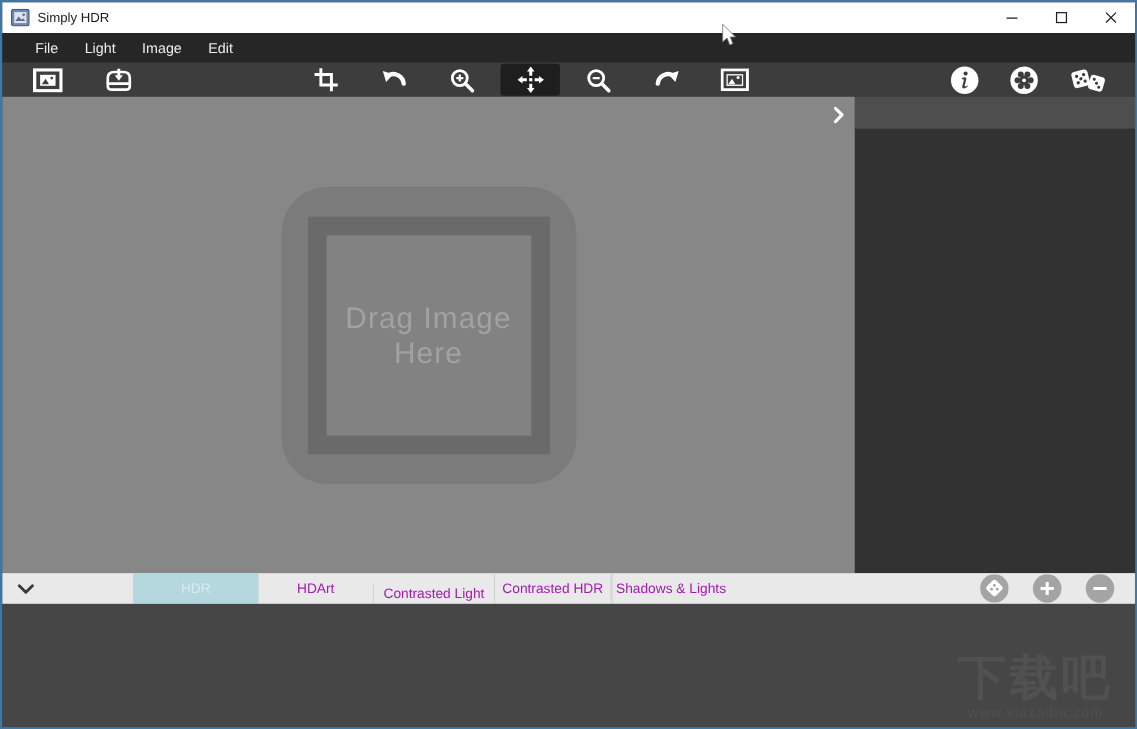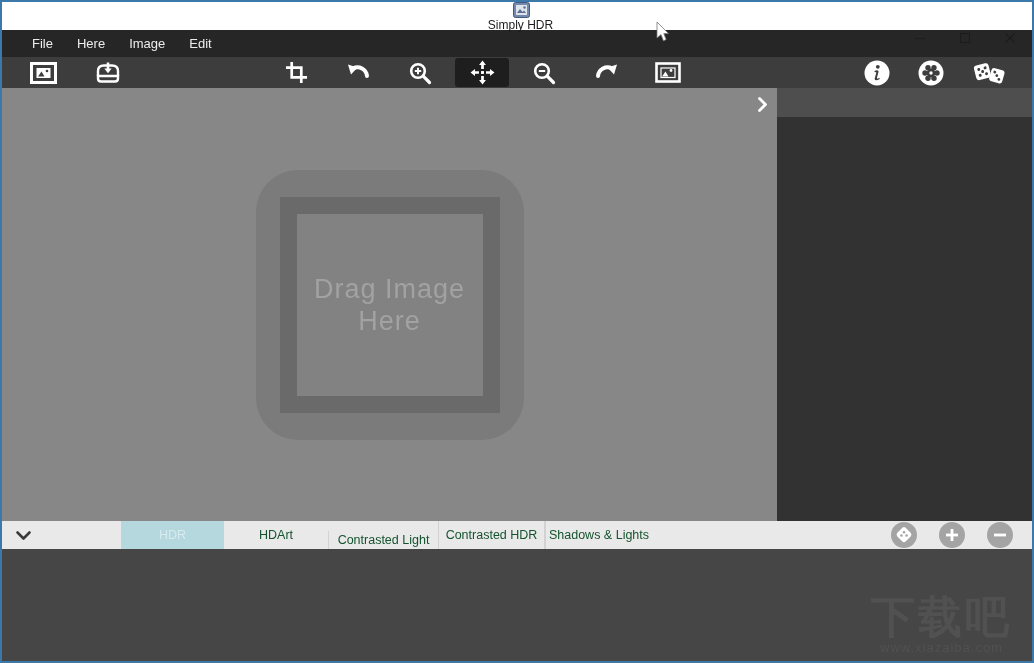--- a/index.html
+++ b/index.html
@@ -4,21 +4,21 @@
 <style>
   * { margin:0; padding:0; box-sizing:border-box; }
   html,body { width:1034px; height:663px; background:#000; }
   body { font-family:"Liberation Sans", sans-serif; }
   .window{
     position:relative; width:1034px; height:663px;
     border:2px solid #3c79a9; background:#464646; overflow:hidden;
   }
   
   .titlebar{
-    height:28px; background:#ffffff; display:flex; align-items:center;flex-direction:column;
+    height:28px; background:#ffffff; display:flex; align-items:center;
   }
   .app-icon{ margin-left:8px; width:17px; height:16px; display:flex; }
   .title-text{ margin-left:7px; font-size:12px; color:#1c1c1c; }
   .win-controls{ margin-left:auto; display:flex; height:100%; }
   .win-btn{ width:45px; height:100%; display:flex; align-items:center; justify-content:center; }
   
   .menubar{
     height:27px; background:#262626; display:flex; align-items:center; padding-left:18px;
   }
   .menu-item{ padding:0 12px; font-size:13px; color:#ededed; line-height:27px; }
@@ -52,26 +52,26 @@
   .panel-body{ flex:1; background:#323232; }
   
   .tabbar{
     position:relative; height:28px; background:#e9e9e9; display:flex; align-items:stretch;
   }
   .collapse-btn{ position:absolute; left:11px; top:7px; width:20px; height:14px;
     display:flex; align-items:center; justify-content:center; }
   .tabs{ display:flex; margin-left:119px; height:100%; }
   .tab{
     display:flex; align-items:center; justify-content:center;
-    font-size:12.5px; color:#14532d; white-space:nowrap;
+    font-size:12.5px; color:#a21caf; white-space:nowrap;
   }
   .tab.sep{ border-left:1px solid #d2d2d2; }
   .tab.sep-r{ border-right:1px solid #d2d2d2; }
   .tab.active{ background:#b4d8de; color:#d8eaee; }
-  .t0{width:103px;} .t1{width:104px;} .t2{width:110px;margin-top:10px;} .t3{width:105px;} .t4{width:107px;} .t5{width:107px;}
+  .t0{width:114px;} .t1{width:104px;} .t2{width:110px;margin-top:10px;} .t3{width:105px;} .t4{width:107px;} .t5{width:107px;}
   .bar-btn{
     position:absolute; top:1px; width:26px; height:26px; border-radius:50%;
     background:#a4a4a4; display:flex; align-items:center; justify-content:center;
   }
   .bar-btn.dice{ right:115px; background:transparent; }
   .bar-btn.plus{ right:67px; }
   .bar-btn.minus{ right:19px; }
   
   .bottom-area{ position:relative; height:112px; background:#464646; }
   .watermark{ position:absolute; right:20px; bottom:6px; text-align:center; }
@@ -109,21 +109,21 @@
       <div class="win-btn">
         <svg width="12" height="12" viewBox="0 0 12 12">
             <path d="M1.5 1.5 L10.5 10.5 M10.5 1.5 L1.5 10.5" stroke="#1c1c1c" stroke-width="1.1"></path>
           </svg>
       </div>
     </div>
   </div>
 
   <div class="menubar">
     <span class="menu-item">File</span>
-    <span class="menu-item">Here</span>
+    <span class="menu-item">Light</span>
     <span class="menu-item">Image</span>
     <span class="menu-item">Edit</span>
   </div>
 
   <div class="toolbar">
     <div class="tool-btn" style="left:41px">
       <svg width="27" height="22" viewBox="0 0 27 22">
         <rect x="1.5" y="1.5" width="24" height="19" fill="none" stroke="#fff" stroke-width="3"></rect>
         <rect x="6.5" y="6" width="14" height="10" fill="#fff"></rect>
         <path d="M8 14.5 L11.5 9.5 L14.5 14.5 Z" fill="#3d3d3d"></path>

